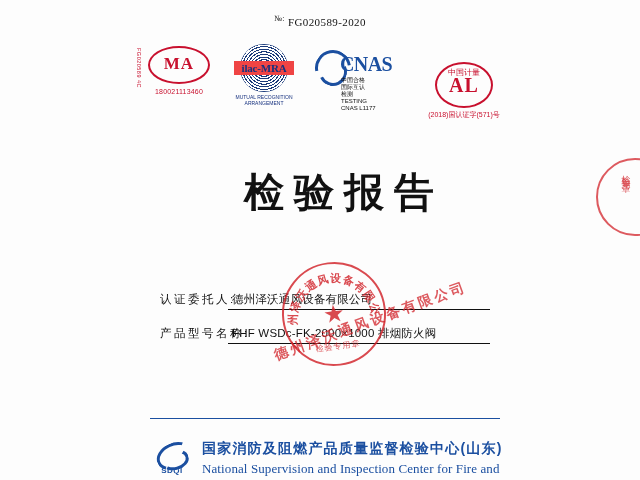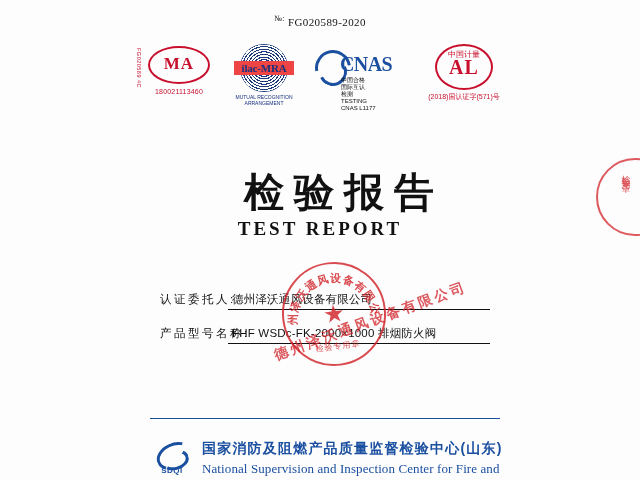--- a/index.html
+++ b/index.html
@@ -203,20 +203,21 @@
     color: #111;
     text-align: left;
     font-family: "Liberation Sans", sans-serif;
   }
 
   
   .cal-wrap {
     width: 84px;
     height: 66px;
     position: relative;
+    margin-top: 18px;
   }
   .cal-oval {
     position: absolute;
     left: 13px;
     top: 0px;
     width: 58px;
     height: 46px;
     border: 2.2px solid #c8102e;
     border-radius: 50%;
     box-sizing: border-box;
@@ -537,21 +538,20 @@
     <div class="logo-block cal-wrap">
       <div class="cal-oval"></div>
       <div class="cal-inner">中国计量</div>
       <div class="cal-big">AL</div>
       <div class="cal-num">(2018)国认证字(571)号</div>
     </div>
 
   </div>
 
   <div class="title-cn">检验报告</div>
-  <div class="title-en">TEST REPORT</div>
 
   <div class="edge-stamp"></div>
   <div class="edge-stamp-txt">检验专用章</div>
 
   <div class="fields">
 
     <div class="field-row">
       <div class="field-label">认证委托人:</div>
       <div class="field-value">德州泽沃通风设备有限公司</div>
       <div class="field-line"></div>

